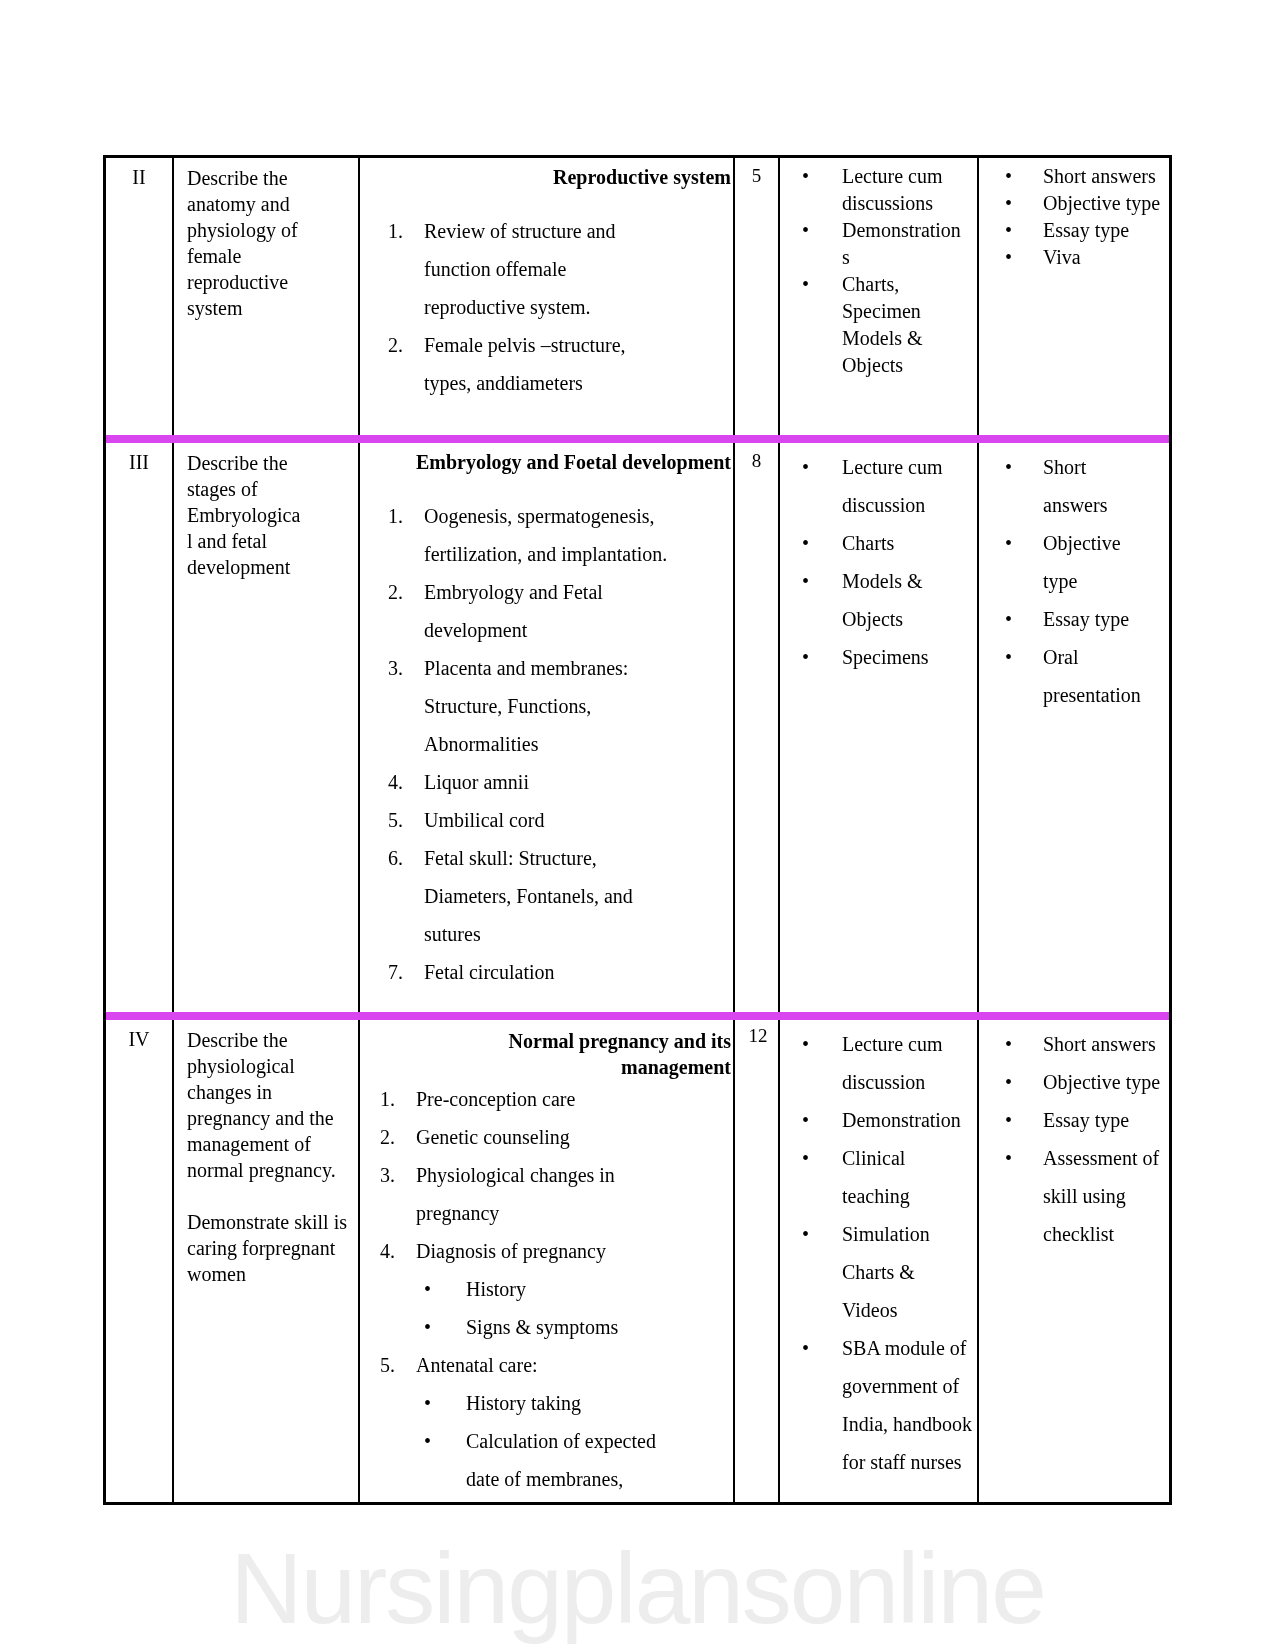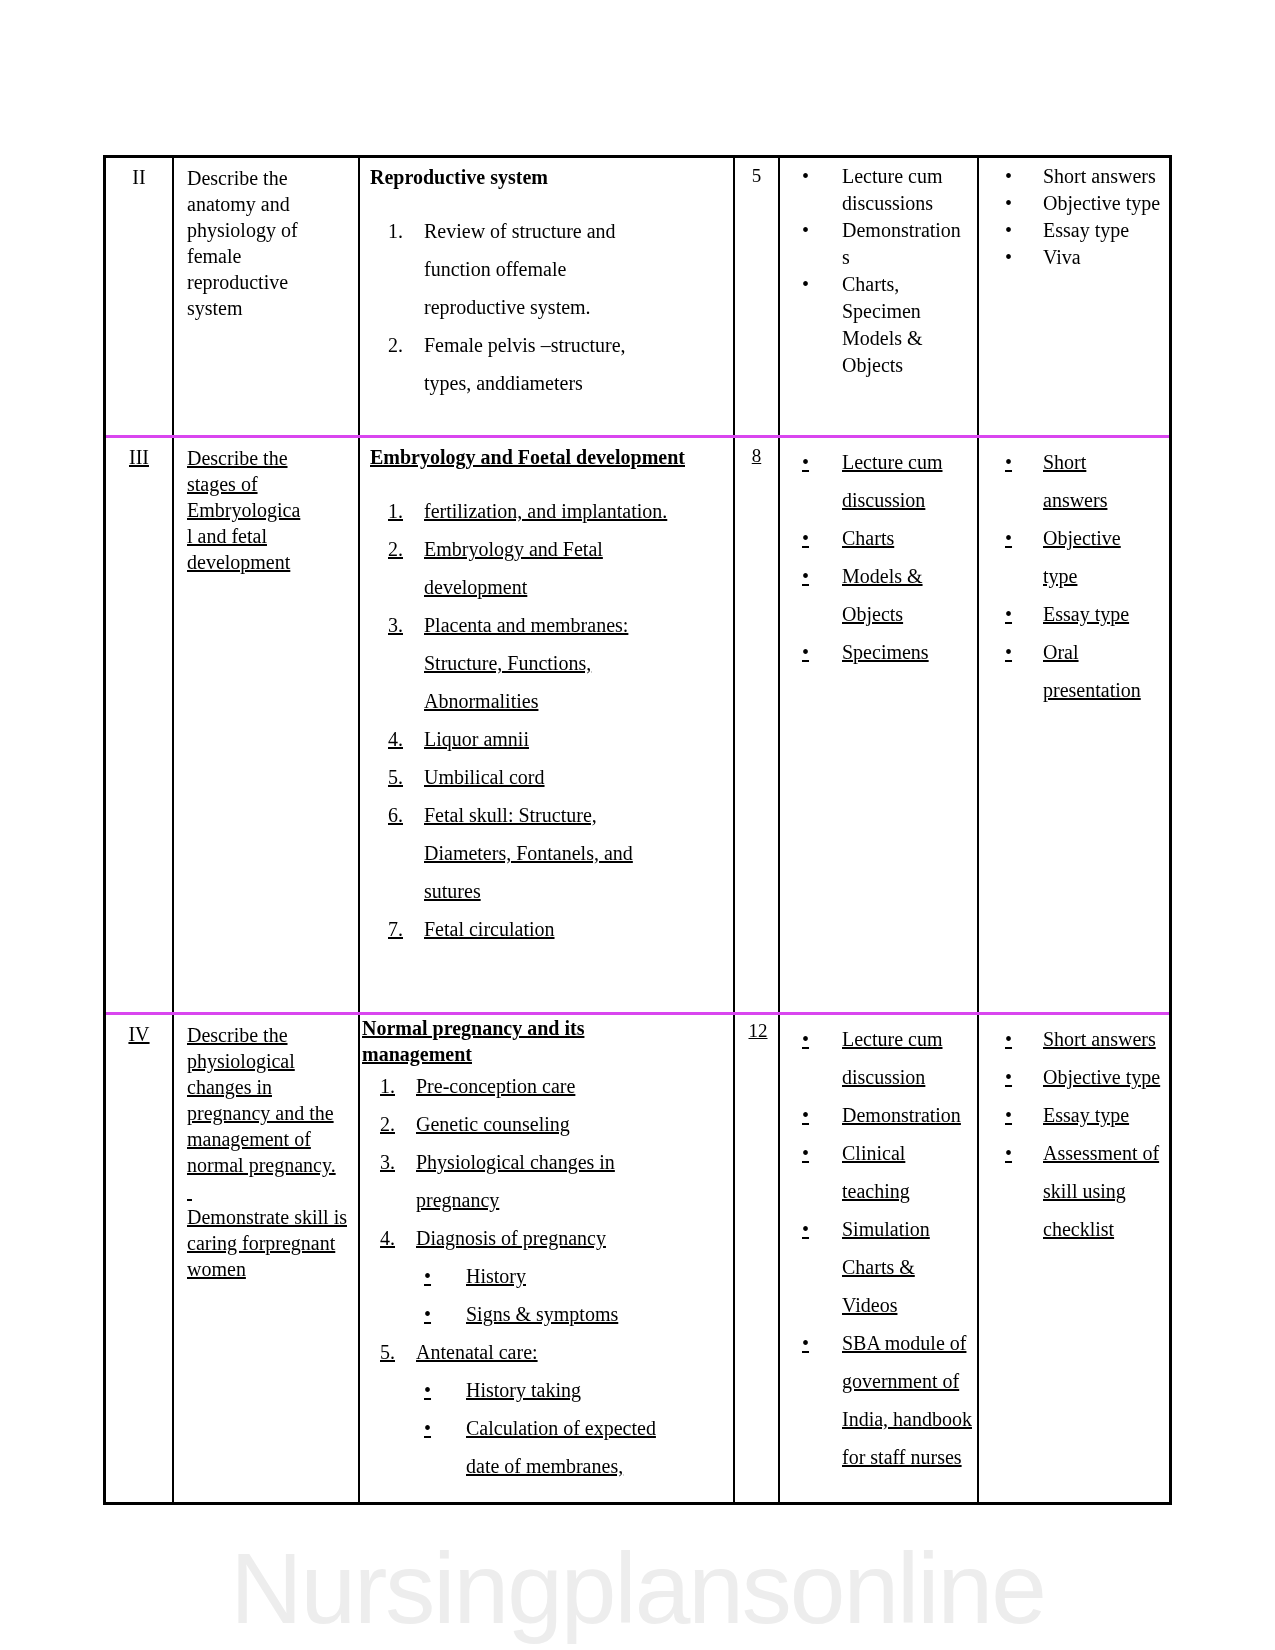--- a/index.html
+++ b/index.html
@@ -2,29 +2,29 @@
 <html><head>
 <meta charset="utf-8">
 <style>
   html,body{margin:0;padding:0;background:#fff;}
   .page{position:relative;width:1275px;height:1650px;background:#ffffff;overflow:hidden;
         font-family:"Liberation Serif",serif;color:#000;border-radius:16px;}
   .tbl{position:absolute;left:103px;top:155px;width:1069px;height:1350px;
        border:3px solid #000;box-sizing:border-box;background:#fff;}
   .row{display:grid;grid-template-columns:66px 186px 375px 45px 199px 1fr;
        box-sizing:border-box;width:100%;}
-  .rowline{border-top:3px solid #d946ef;text-decoration:underline;}
+  .rowline{border-top:8px solid #d946ef;}
   .cell{box-sizing:border-box;overflow:hidden;}
   .cell + .cell{border-left:2px solid #000;}
   .unit{text-align:center;padding-top:8px;font-size:20px;}
   .obj{padding:7px 2px 0 13px;font-size:20px;line-height:26px;}
   .obj .line{min-height:26px;}
   .content{padding:6px 2px 0 10px;font-size:20px;}
-  .content.flush{padding-left:2px;padding-top:0;}
-  .ctitle .line{font-weight:bold;line-height:26px;}
+  .content.flush{padding-left:2px;padding-top:8px;}
+  .ctitle .line{font-weight:bold;line-height:26px;text-align:right;}
   .clist{margin-top:0;}
   .clist.gap{margin-top:22px;}
   .item{display:flex;line-height:38px;}
   .marker{flex:none;width:36px;margin-left:18px;}
   .item.lvl2 .marker{margin-left:62px;width:42px;}
   .hours{font-size:19px;padding-top:7px;text-align:center;}
   .hours.left{text-align:center;padding-left:3px;padding-top:5px;}
   .methods{padding-top:5px;font-size:20px;}
   .bitem{display:flex;}
   .single .bitem{line-height:27px;}
@@ -135,20 +135,21 @@
           <div class="line">development</div>
         </div>
         <div class="cell content">
           <div class="ctitle">
             <div class="line">Embryology and Foetal development</div>
           </div>
           <div class="clist gap">
             <div class="item lvl1">
               <span class="marker">1.</span>
               <div class="lines">
+                <div class="line">Oogenesis, spermatogenesis,</div>
                 <div class="line">fertilization, and implantation.</div>
               </div>
             </div>
             <div class="item lvl1">
               <span class="marker">2.</span>
               <div class="lines">
                 <div class="line">Embryology and Fetal</div>
                 <div class="line">development</div>
               </div>
             </div>

